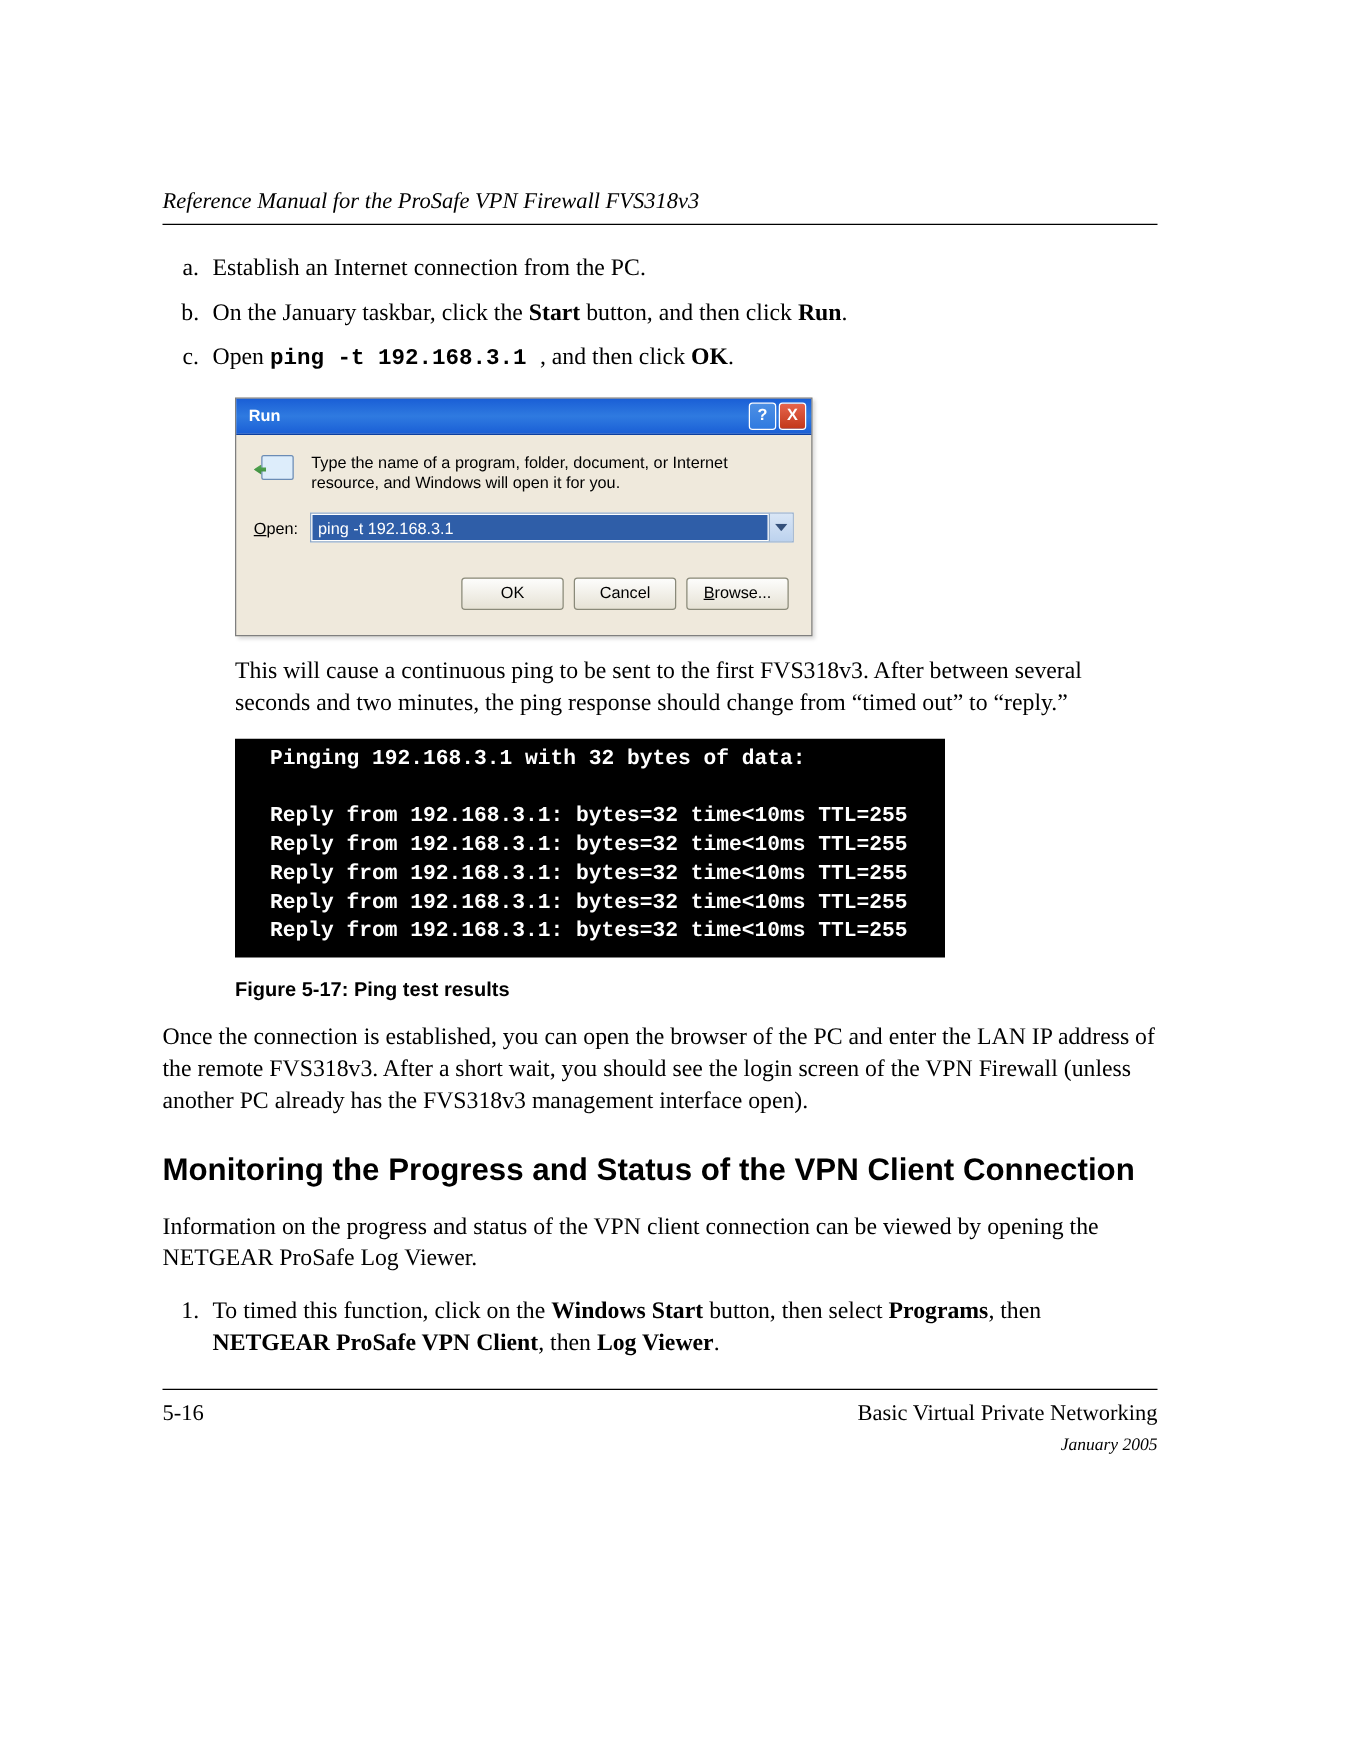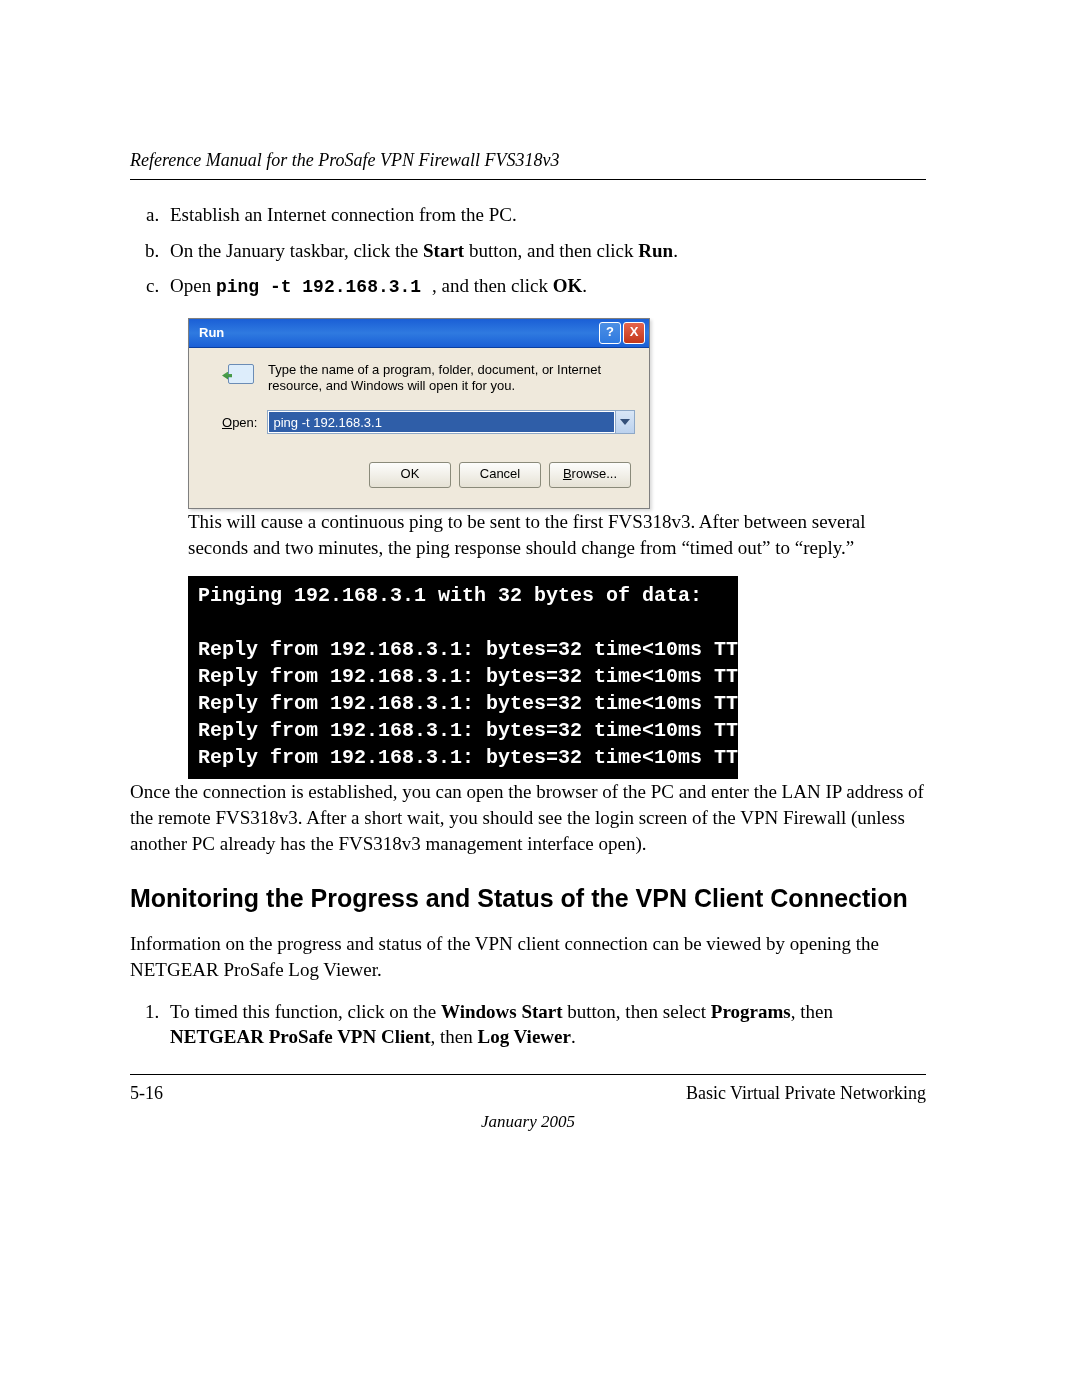--- a/index.html
+++ b/index.html
@@ -77,21 +77,20 @@
     border-radius: 3px;
     text-align: center;
     line-height: 18px;
     font-weight: bold;
     font-size: 13px;
   }
   .help-btn { background: linear-gradient(#4d8fe4,#2f7ae0); }
   .close-btn { background: linear-gradient(#e6654d,#c2371a); }
   .run-body {
     padding: 14px 14px 8px 14px;
-    margin-left: 19px;
   }
   .run-desc-row {
     display: flex;
     gap: 14px;
     align-items: flex-start;
     margin-bottom: 16px;
   }
   .run-icon {
     width: 32px; height: 26px;
     position: relative;
@@ -162,34 +161,34 @@
     line-height: 22px;
   }
   .browse::first-letter { text-decoration: underline; }
   .figcap {
     margin: 18px 0 12px 58px;
     font-family: Arial, Helvetica, sans-serif;
     font-size: 16px;
     font-weight: bold;
   }
   .body-p {
-    margin: 0 0 16px 58px;
+    margin: 15px 0 16px 58px;
     font-size: 19px;
     line-height: 1.35;
   }
   .body-p.noindent { margin-left: 0; }
   .terminal {
     margin-left: 58px;
     width: 530px;
     background: #000;
     color: #fff;
     font-family: "Courier New", Courier, monospace;
-    font-size: 20px;
-    font-weight: bold;
-    padding: 6px 10px 8px 10px;
+    font-size: 17px;
+    font-weight: bold;
+    padding: 6px 10px 8px 28px;
     line-height: 1.35;
     white-space: pre;
   }
   h2.section {
     font-family: Arial, Helvetica, sans-serif;
     font-size: 25px;
     font-weight: bold;
     margin: 28px 0 18px 0;
   }
   .footer-hr {
@@ -197,23 +196,23 @@
     border-top: 1.5px solid #000;
     margin: 24px 0 8px 0;
   }
   .footer-row {
     display: flex;
     justify-content: space-between;
     font-size: 18px;
     align-items: flex-end;
   }
   .footer-date {
-    text-align: center;
+    text-align: right;
     font-style: italic;
-    font-size: 17px;
+    font-size: 14px;
     margin-top: 8px;
   }
 </style>
 </head>
 <body>
 
 <div class="page">
 
   <div class="header-title">Reference Manual for the ProSafe VPN Firewall FVS318v3</div>
   <hr class="hr">
@@ -267,20 +266,21 @@
   <p class="body-p">This will cause a continuous ping to be sent to the first FVS318v3. After between several seconds and two minutes, the ping response should change from “timed out” to “reply.”</p>
 
   <div class="terminal">Pinging 192.168.3.1 with 32 bytes of data:
 
 Reply from 192.168.3.1: bytes=32 time&lt;10ms TTL=255
 Reply from 192.168.3.1: bytes=32 time&lt;10ms TTL=255
 Reply from 192.168.3.1: bytes=32 time&lt;10ms TTL=255
 Reply from 192.168.3.1: bytes=32 time&lt;10ms TTL=255
 Reply from 192.168.3.1: bytes=32 time&lt;10ms TTL=255</div>
 
+  <div class="figcap">Figure 5-17:  Ping test results</div>
 
   <p class="body-p noindent">Once the connection is established, you can open the browser of the PC and enter the LAN IP address of the remote FVS318v3. After a short wait, you should see the login screen of the VPN Firewall (unless another PC already has the FVS318v3 management interface open).</p>
 
   <h2 class="section">Monitoring the Progress and Status of the VPN Client Connection</h2>
 
   <p class="body-p noindent">Information on the progress and status of the VPN client connection can be viewed by opening the NETGEAR ProSafe Log Viewer.</p>
 
   <ol class="ol-decimal">
     <li>
       <span>To timed this function, click on the </span><span class="bold">Windows Start</span><span> button, then select </span><span class="bold">Programs</span><span>, then </span><span class="bold">NETGEAR ProSafe VPN Client</span><span>, then </span><span class="bold">Log Viewer</span><span>.</span>

